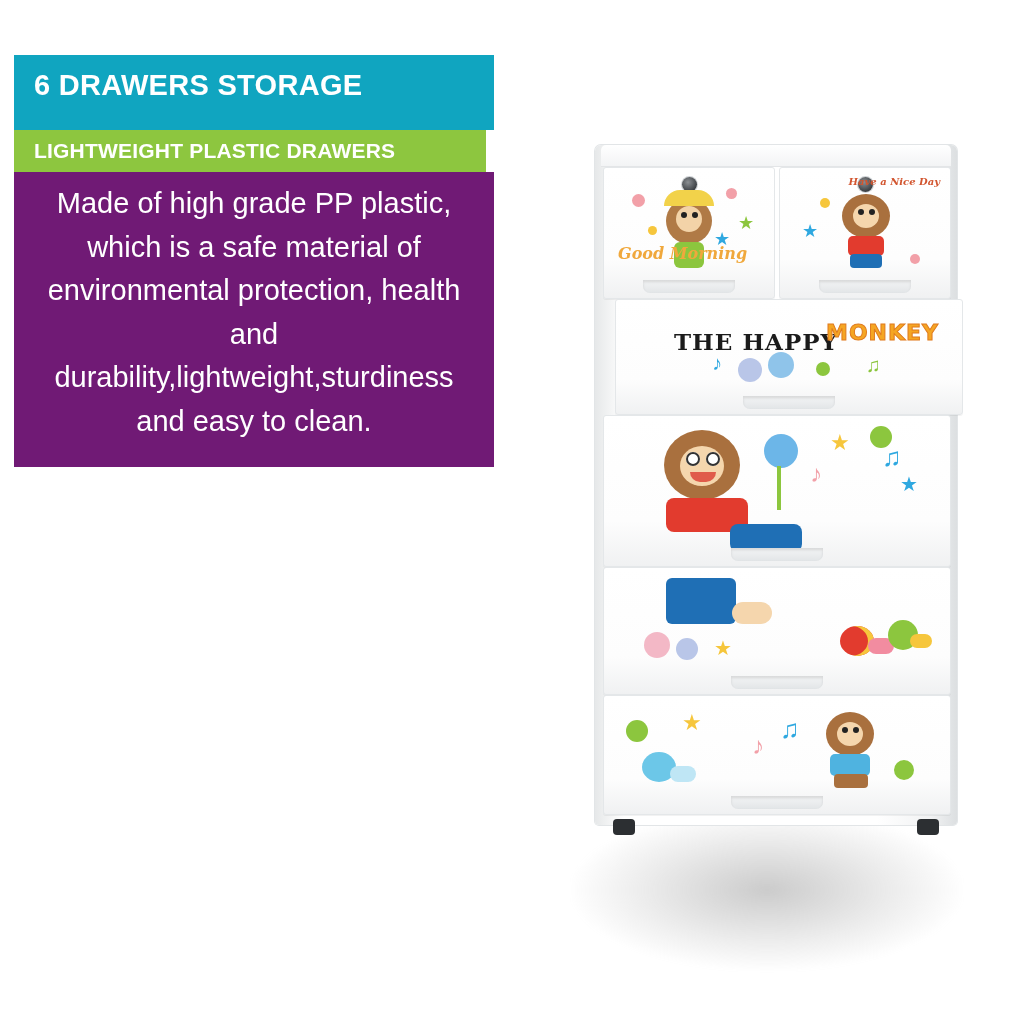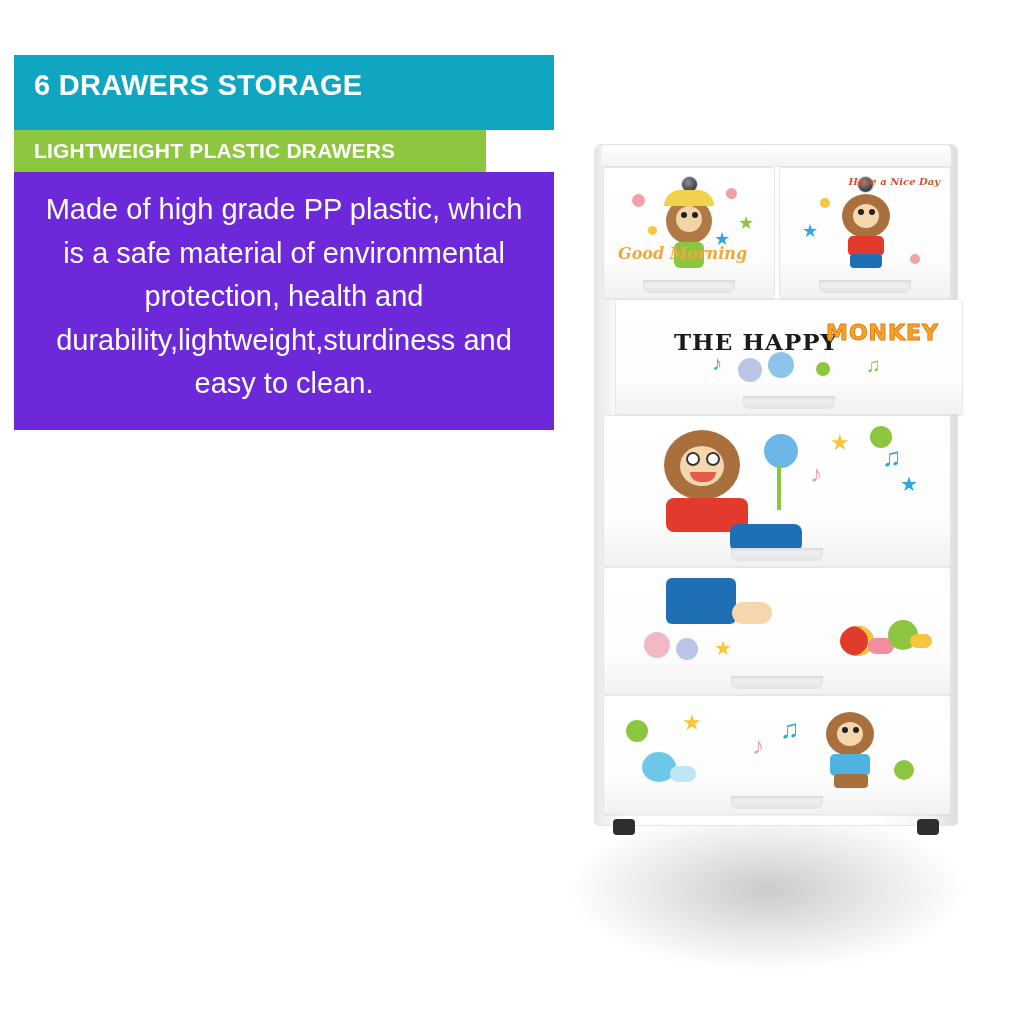--- a/index.html
+++ b/index.html
@@ -17,21 +17,21 @@
 
   
   .left-col {
     position: absolute;
     left: 14px;
     top: 55px;
     width: 472px;
   }
 
   .panel {
-    width: 540px;
+    width: 480px;
     box-sizing: border-box;
   }
 
   .panel-1 {
     background: #10a5c0;
     padding: 14px 18px 22px 18px;
   }
 
   .panel-title-1 {
     color: #ffffff;
@@ -55,22 +55,22 @@
   .panel-title-2 {
     background: #8dc63f;
     color: #ffffff;
     font-size: 21px;
     font-weight: bold;
     padding: 9px 14px 9px 20px;
     letter-spacing: 0.2px;
   }
 
   .panel-2 {
-    background: #6d28d9;
-    padding: 16px 18px 24px 18px;
+    background: #701a75;
+    padding: 10px 18px 24px 18px;
   }
 
   
   .product-area {
     position: absolute;
     left: 520px;
     top: 110px;
     width: 490px;
     height: 790px;
   }

